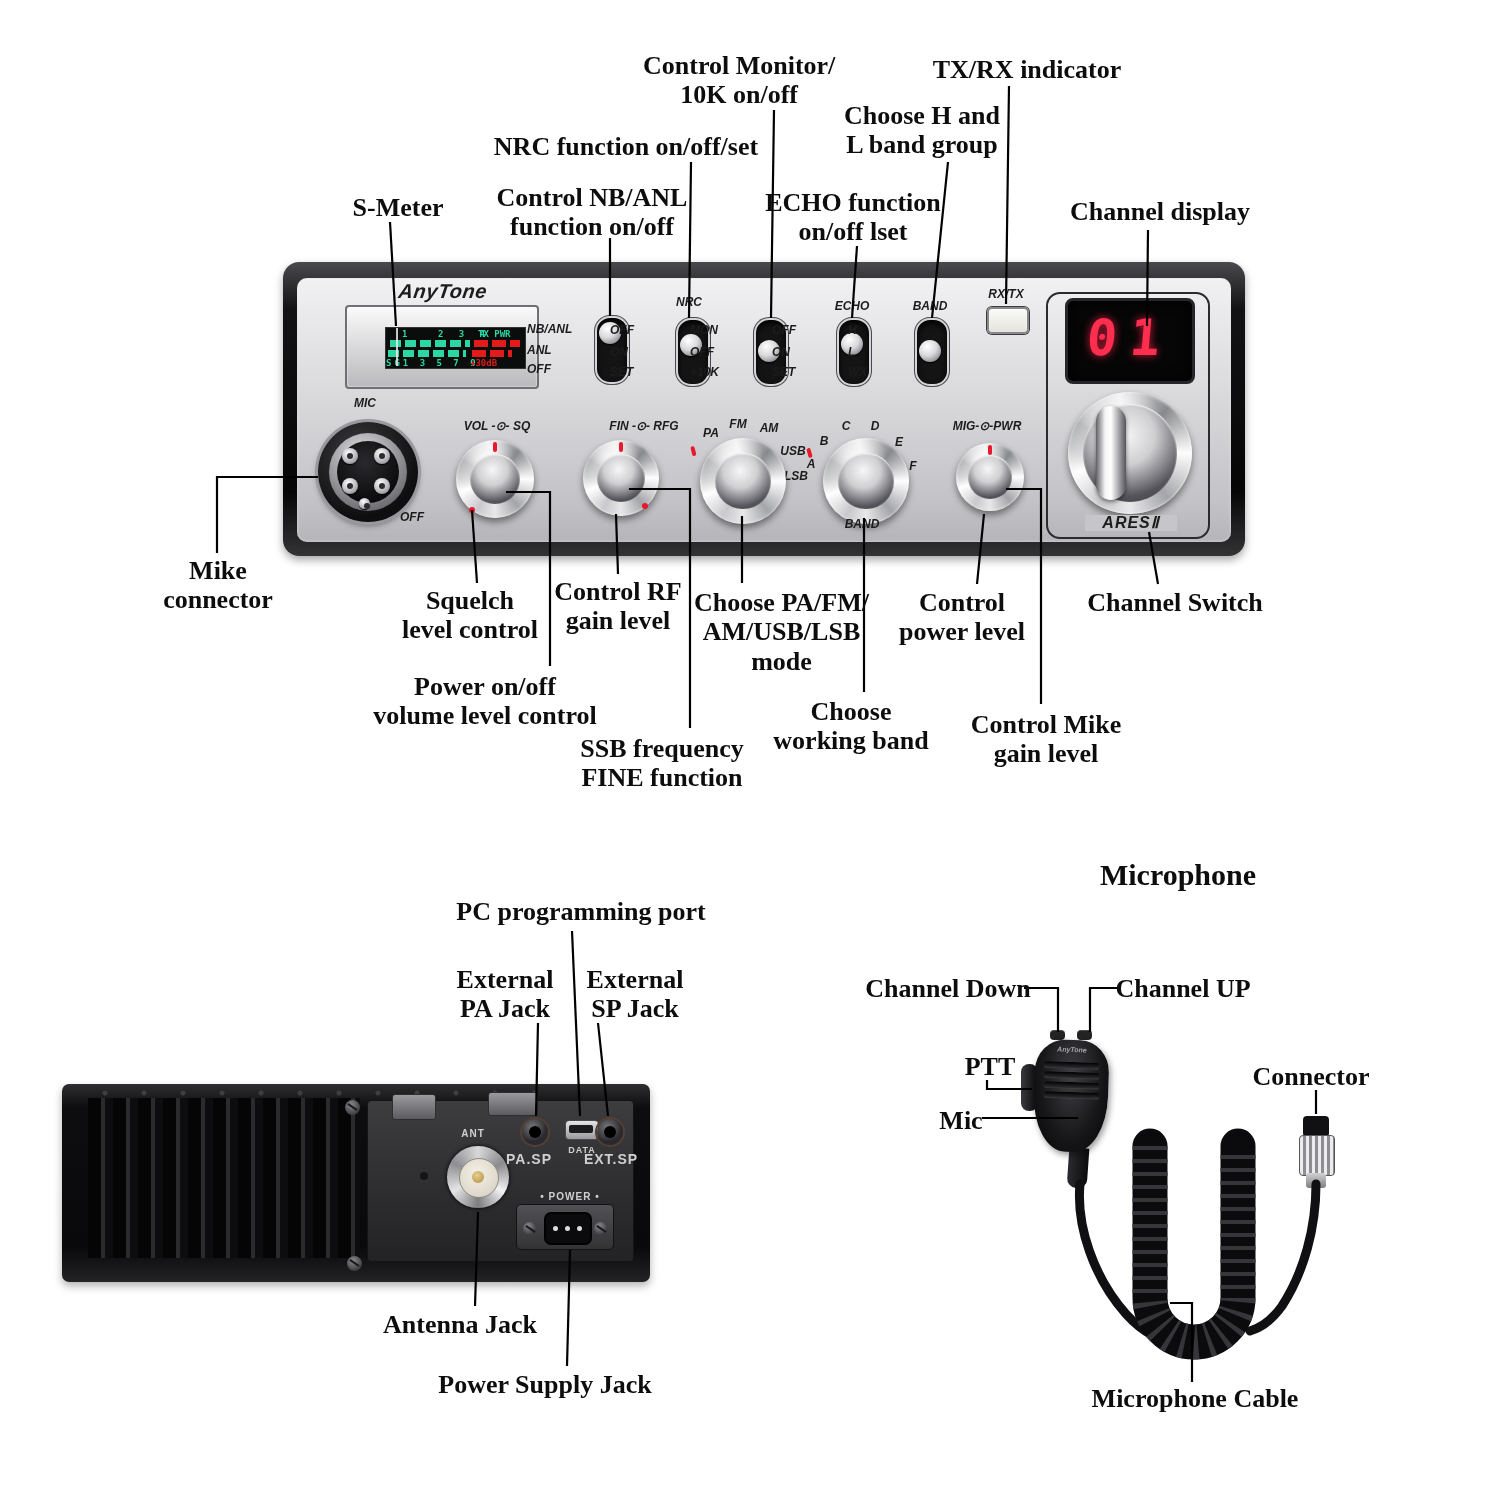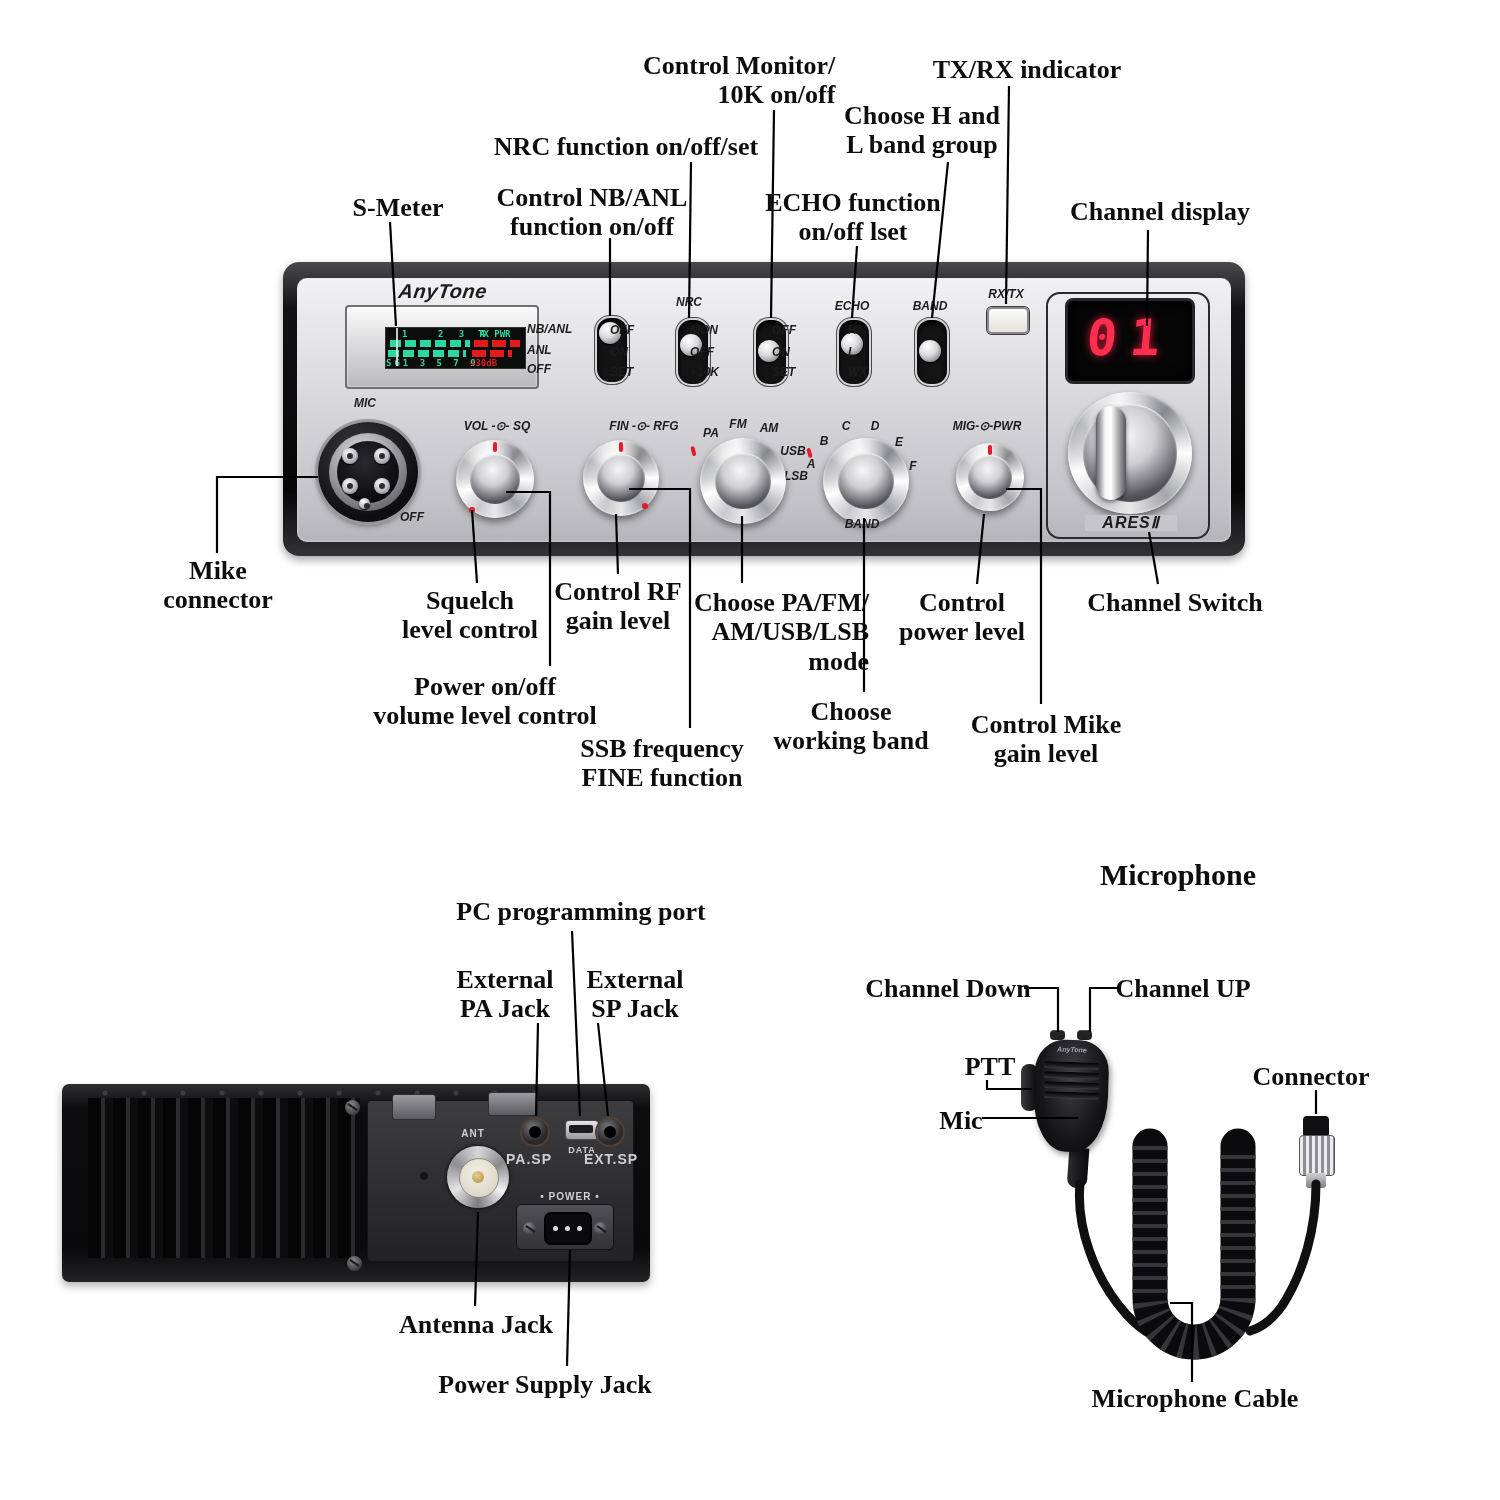--- a/index.html
+++ b/index.html
@@ -2,21 +2,21 @@
 <html><head>
 <meta charset="utf-8">
 <style>
   html,body{margin:0;padding:0;background:#fff;}
   .page{position:relative;width:1500px;height:1500px;background:#fff;overflow:hidden;
         font-family:"Liberation Serif",serif;}
   .abs{position:absolute;}
   
   .co{position:absolute;font:bold 26px/1.13 "Liberation Serif",serif;color:#0d0d0d;
       white-space:pre-line;text-align:center;transform:translateX(-50%);z-index:50;}
-  .co.left{transform:none;text-align:right;}
+  .co.left{transform:none;text-align:center;}
   .co.big{font-size:30px;}
   
   .bezel{position:absolute;left:283px;top:262px;width:962px;height:294px;border-radius:16px;
          background:linear-gradient(180deg,#4a4a4e,#121214 16%,#060607 78%,#333336);
          box-shadow:0 4px 8px rgba(0,0,0,.35);z-index:5;}
   .panel{position:absolute;left:297px;top:278px;width:934px;height:264px;border-radius:10px;
          background:linear-gradient(180deg,#f1f1f3,#d9d9dc 45%,#c3c3c7 85%,#b4b4b9);
          box-shadow:inset 0 0 3px rgba(255,255,255,.7), inset 0 0 1px #777;z-index:6;}
   .ptxt{position:absolute;font:bold italic 12px/1 "Liberation Sans",sans-serif;color:#1c1c1c;z-index:12;}
   .ptxt.c{text-align:center;}
@@ -379,21 +379,21 @@
 power level</div>
   <div class="co" style="left:1046px;top:710px;">Control Mike
 gain level</div>
   <div class="co" style="left:1175px;top:588px;">Channel Switch</div>
 
   <div class="co" style="left:581px;top:897px;">PC programming port</div>
   <div class="co" style="left:505px;top:965px;">External
 PA Jack</div>
   <div class="co" style="left:635px;top:965px;">External
 SP Jack</div>
-  <div class="co" style="left:460px;top:1310px;margin-left:16px;">Antenna Jack</div>
+  <div class="co" style="left:460px;top:1310px;">Antenna Jack</div>
   <div class="co" style="left:545px;top:1370px;">Power Supply Jack</div>
 
   <div class="co big" style="left:1178px;top:858px;">Microphone</div>
   <div class="co" style="left:948px;top:974px;">Channel Down</div>
   <div class="co" style="left:1183px;top:974px;">Channel UP</div>
   <div class="co" style="left:990px;top:1052px;">PTT</div>
   <div class="co" style="left:961px;top:1106px;">Mic</div>
   <div class="co" style="left:1311px;top:1062px;">Connector</div>
   <div class="co" style="left:1195px;top:1384px;">Microphone Cable</div>
 

